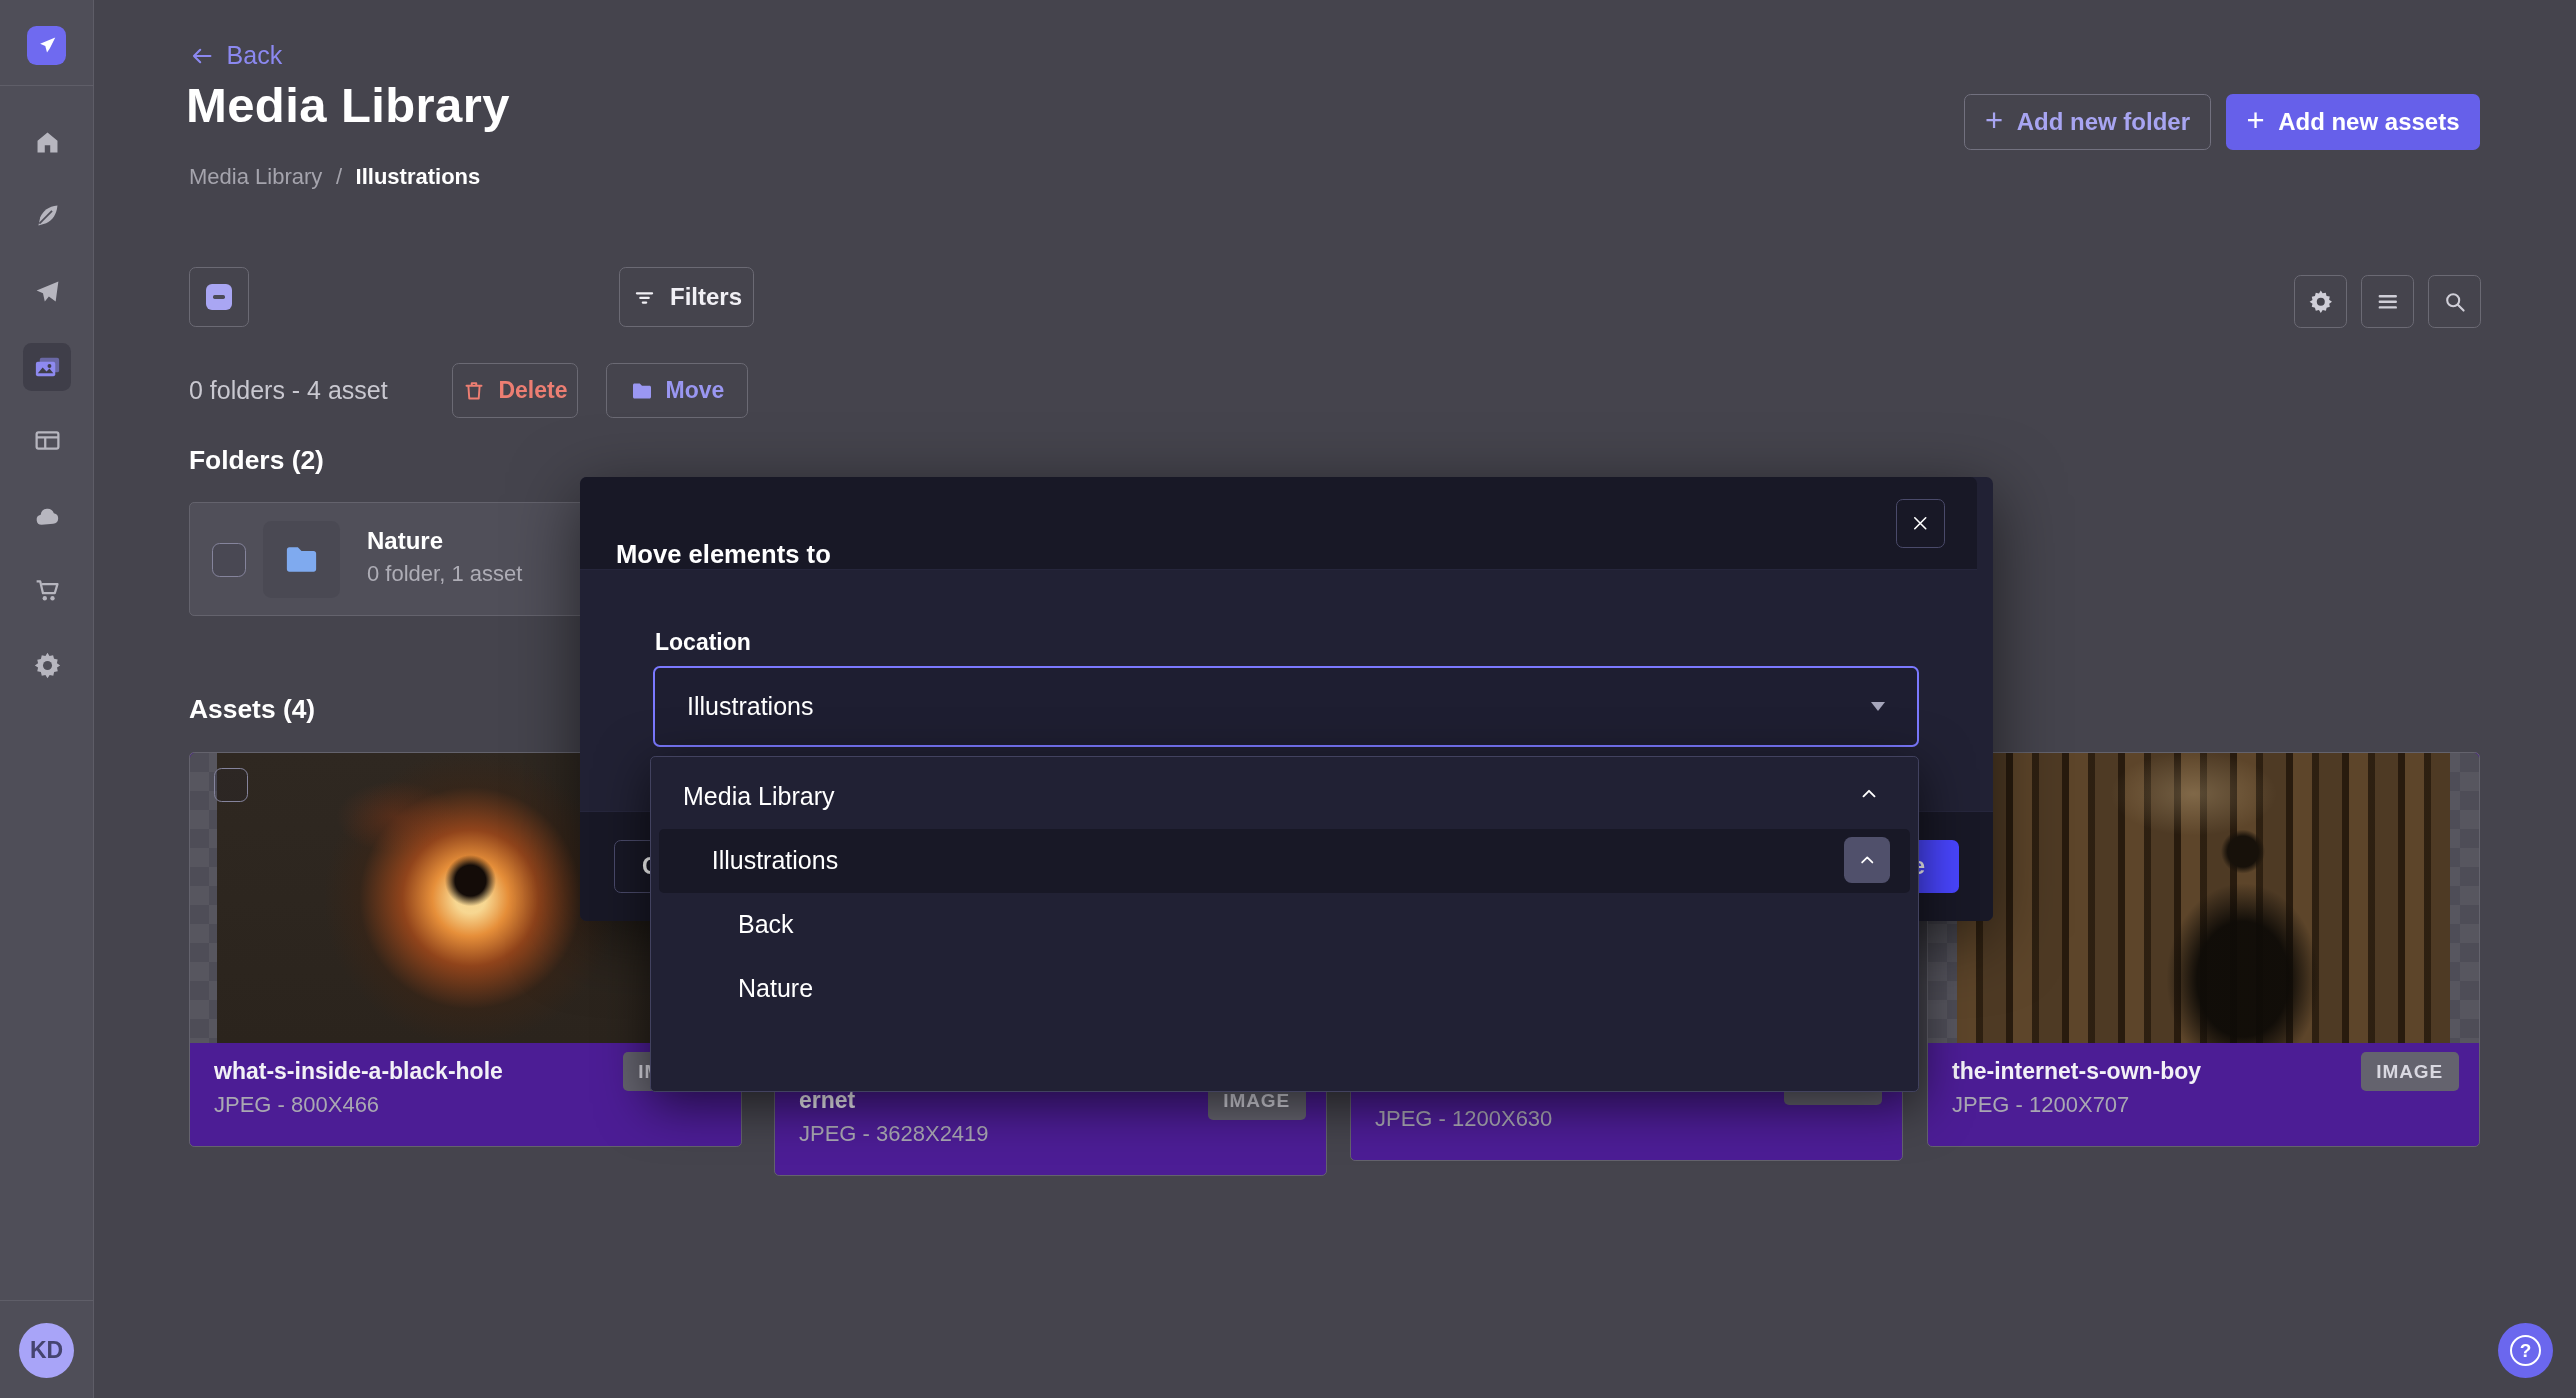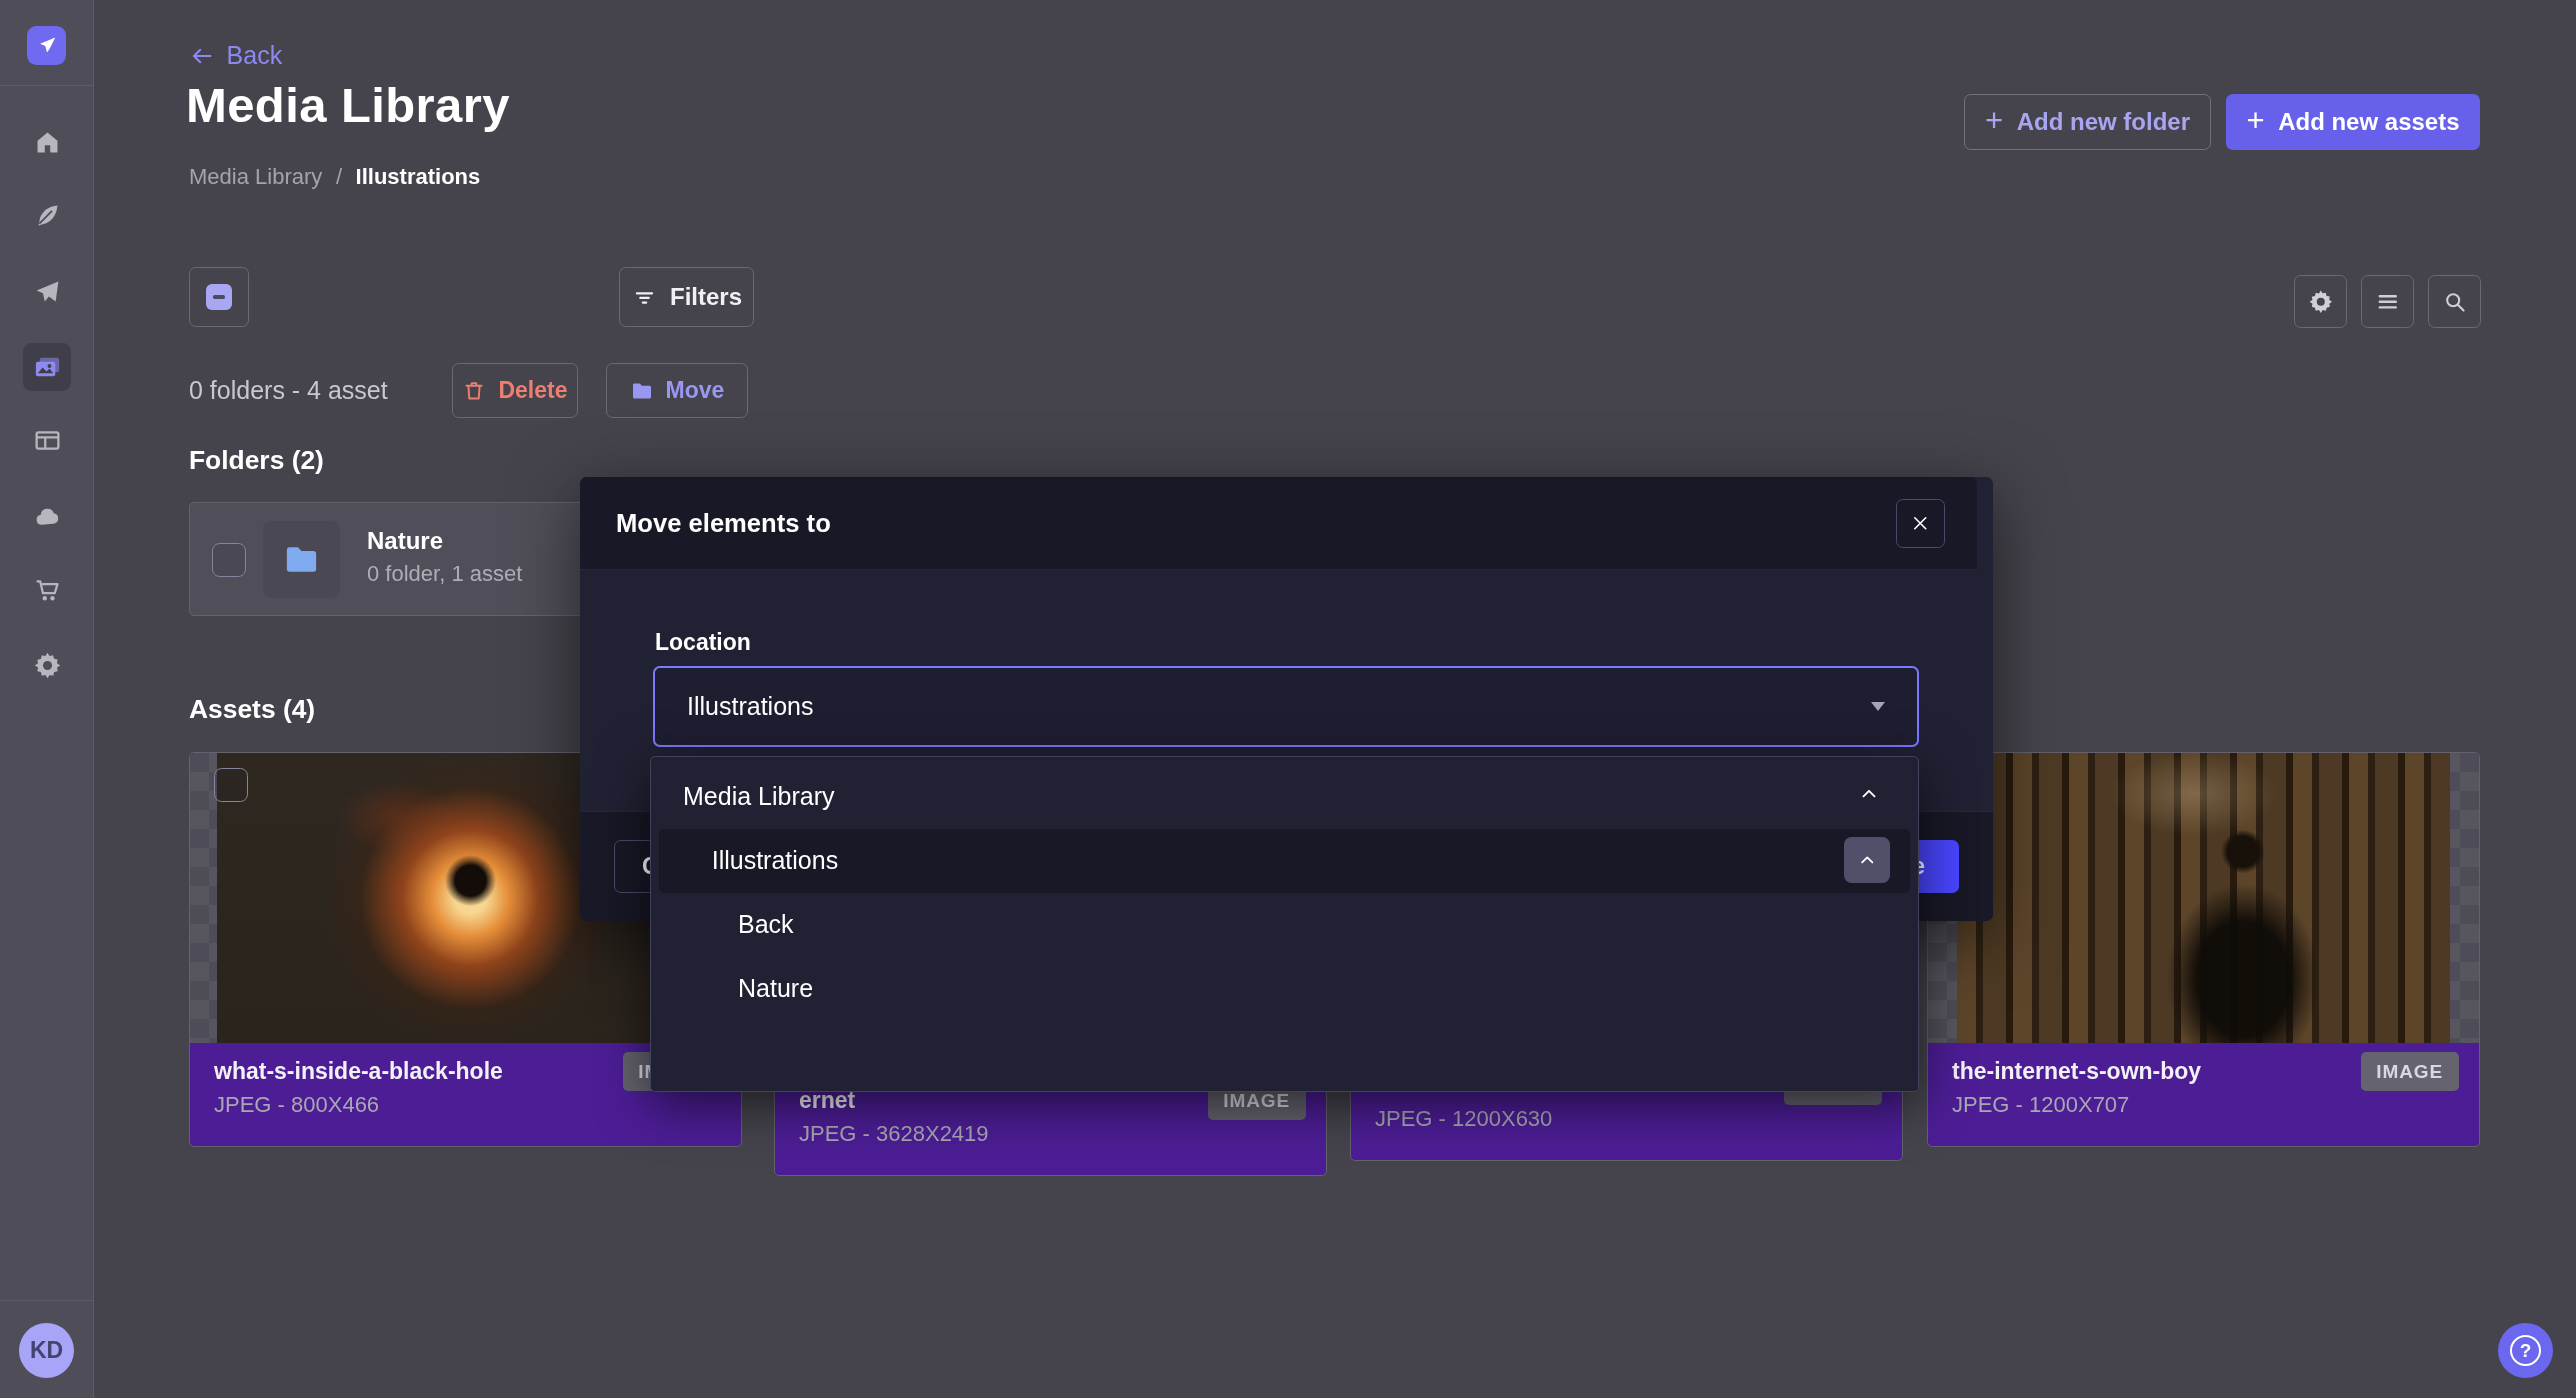--- a/index.html
+++ b/index.html
@@ -85,21 +85,21 @@
       radial-gradient(ellipse 119px 60px at 48% 14%, rgba(255,230,180,.22), rgba(0,0,0,0) 70%),
       radial-gradient(circle 22px at 58% 34%, #17110a 70%, rgba(23,17,10,0) 100%),
       radial-gradient(ellipse 102px 128px at 58% 78%, rgba(14,11,7,.95) 0 45%, rgba(14,11,7,0) 75%),
       repeating-linear-gradient(90deg,#5d452a 0 19px, rgba(40,27,14,.7) 19px 25.6px, #4e3a24 25.6px 49px, #281b0e 49px 56px),
       #3a2b18; }
 
   
   #modal { left:580px; top:477px; width:1413px; height:444px; border-radius:6.8px; background:#212134;
            box-shadow:0 17px 68px rgba(0,0,0,.55); }
   #modal-head { position:absolute; left:0; top:0; right:16px; height:93px; background:#181826;
-                border-radius:6.8px 6.8px 0 0; border-bottom:0.9px solid #26263c; display:flex; align-items:center; }
+                border-radius:6.8px 6.8px 0 0; border-bottom:0.9px solid #26263c; display:flex; align-items:flex-end; }
   #modal-title { margin-left:36px; color:#ffffff; font-size:25.6px; font-weight:bold; }
   #modal-close { position:absolute; right:32px; top:22px; width:49px; height:49px; border:0.9px solid #4a4a6a;
                  border-radius:6.8px; background:transparent; display:flex; align-items:center; justify-content:center; color:#ffffff; cursor:pointer; }
   #loc-label { position:absolute; left:75px; top:152px; color:#ffffff; font-size:23px; font-weight:bold; }
   #loc-select { position:absolute; left:73px; top:189px; width:1266px; height:81px; background:#1e1e31;
                 border:2.6px solid #7b79ff; border-radius:6.8px; display:flex; align-items:center;
                 justify-content:space-between; padding:0 32px; cursor:pointer; }
   #loc-value { color:#ffffff; font-size:25px; }
   .caret-sm { width:0; height:0; border-left:7.7px solid transparent; border-right:7.7px solid transparent; border-top:9.4px solid #a5a5ba; }
   #modal-foot { position:absolute; left:0; bottom:0; right:0; height:110px; background:#181826;

